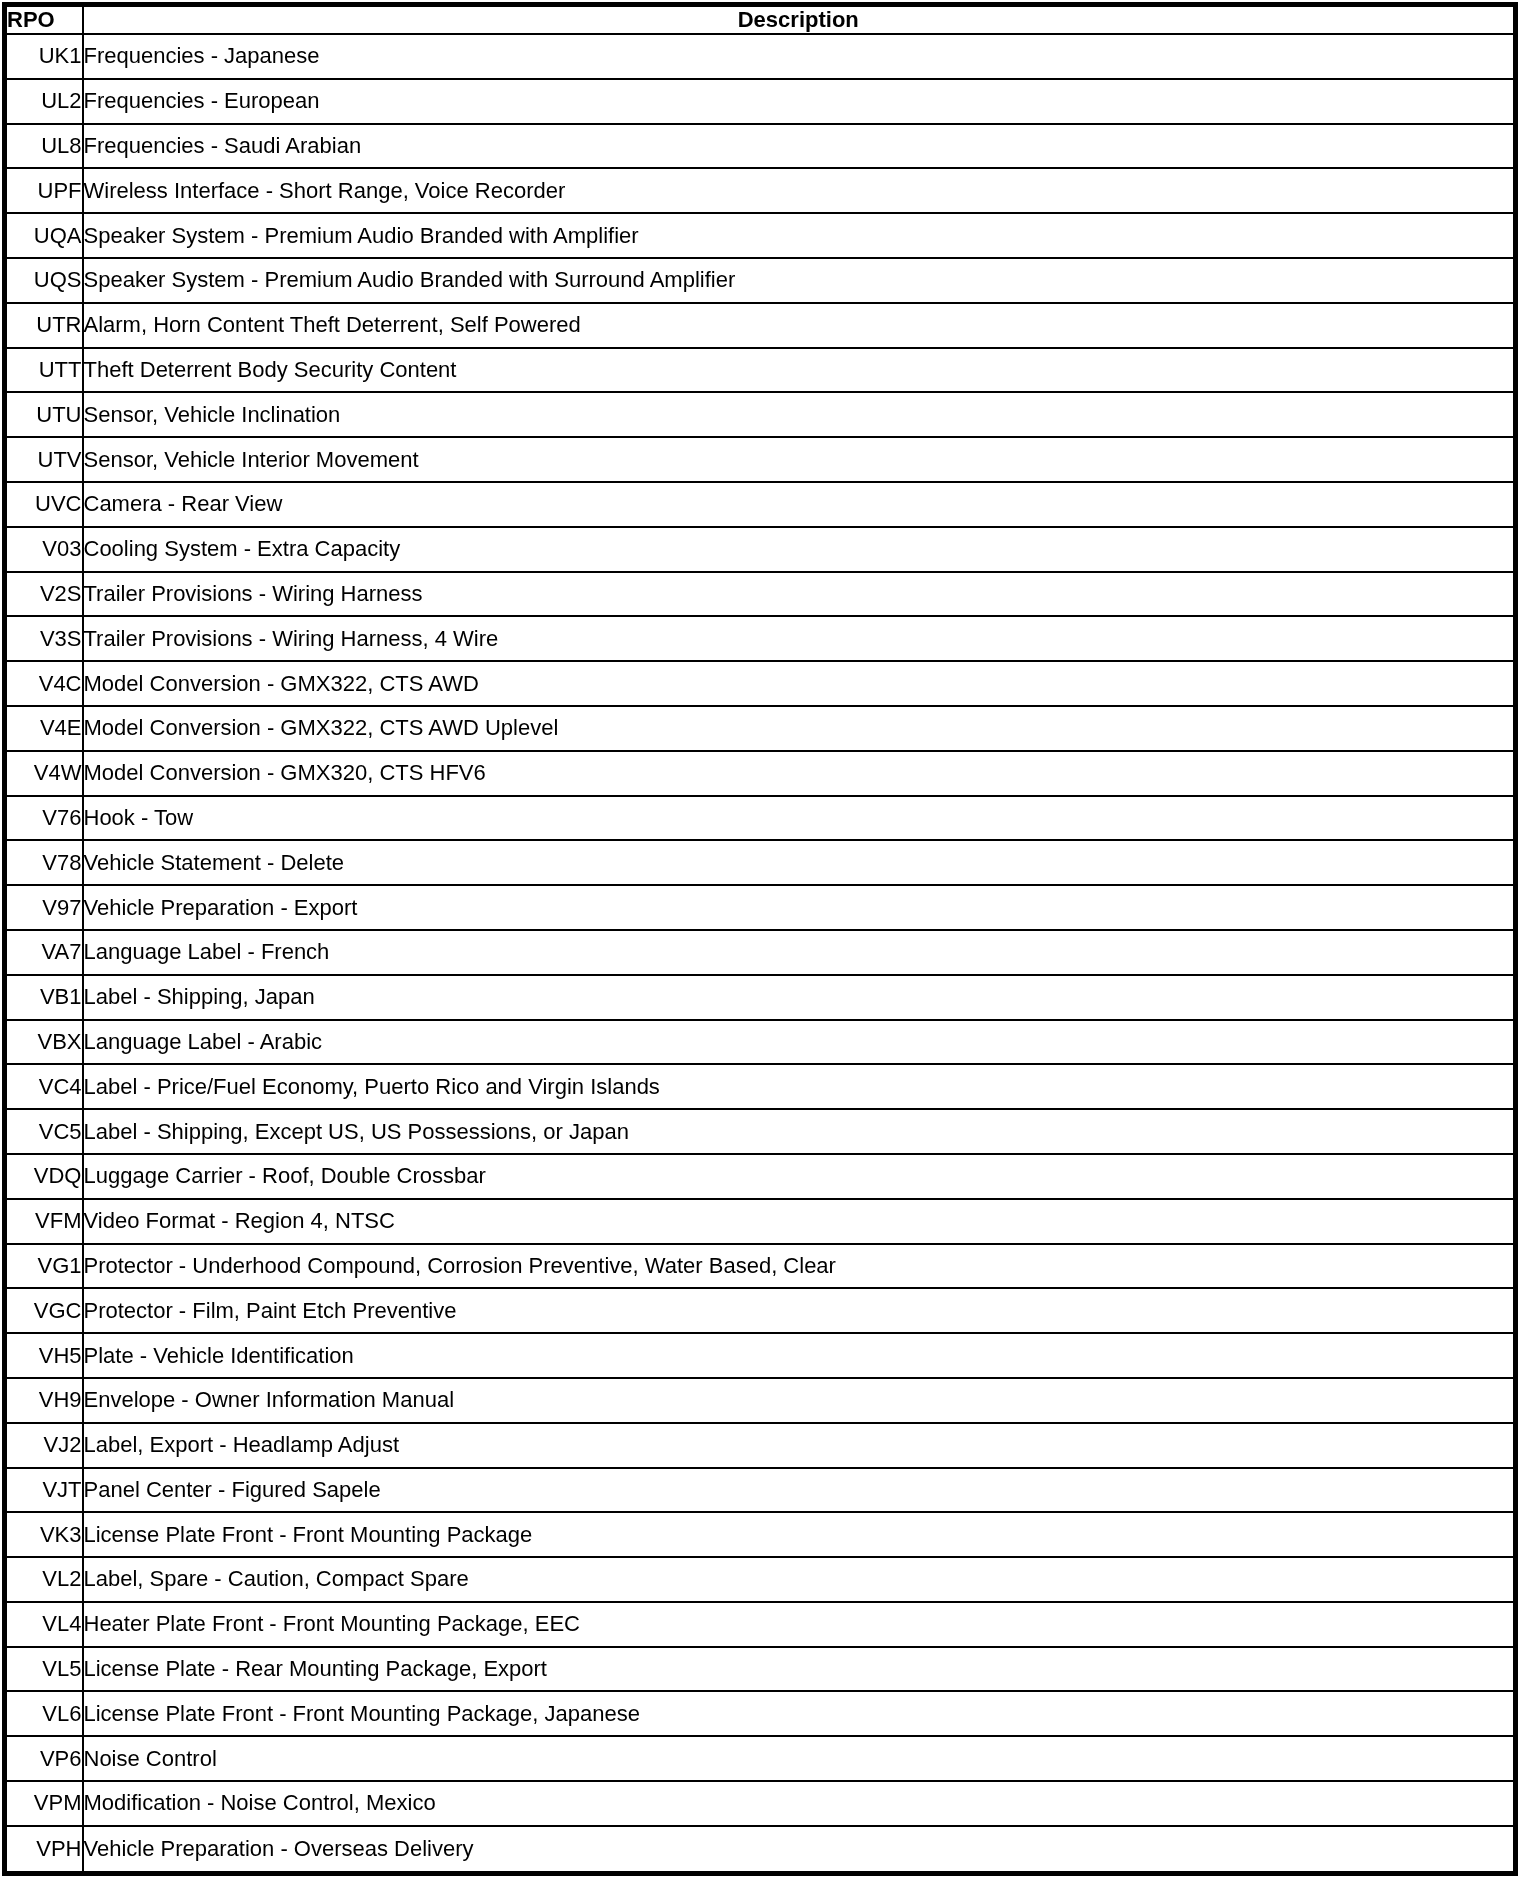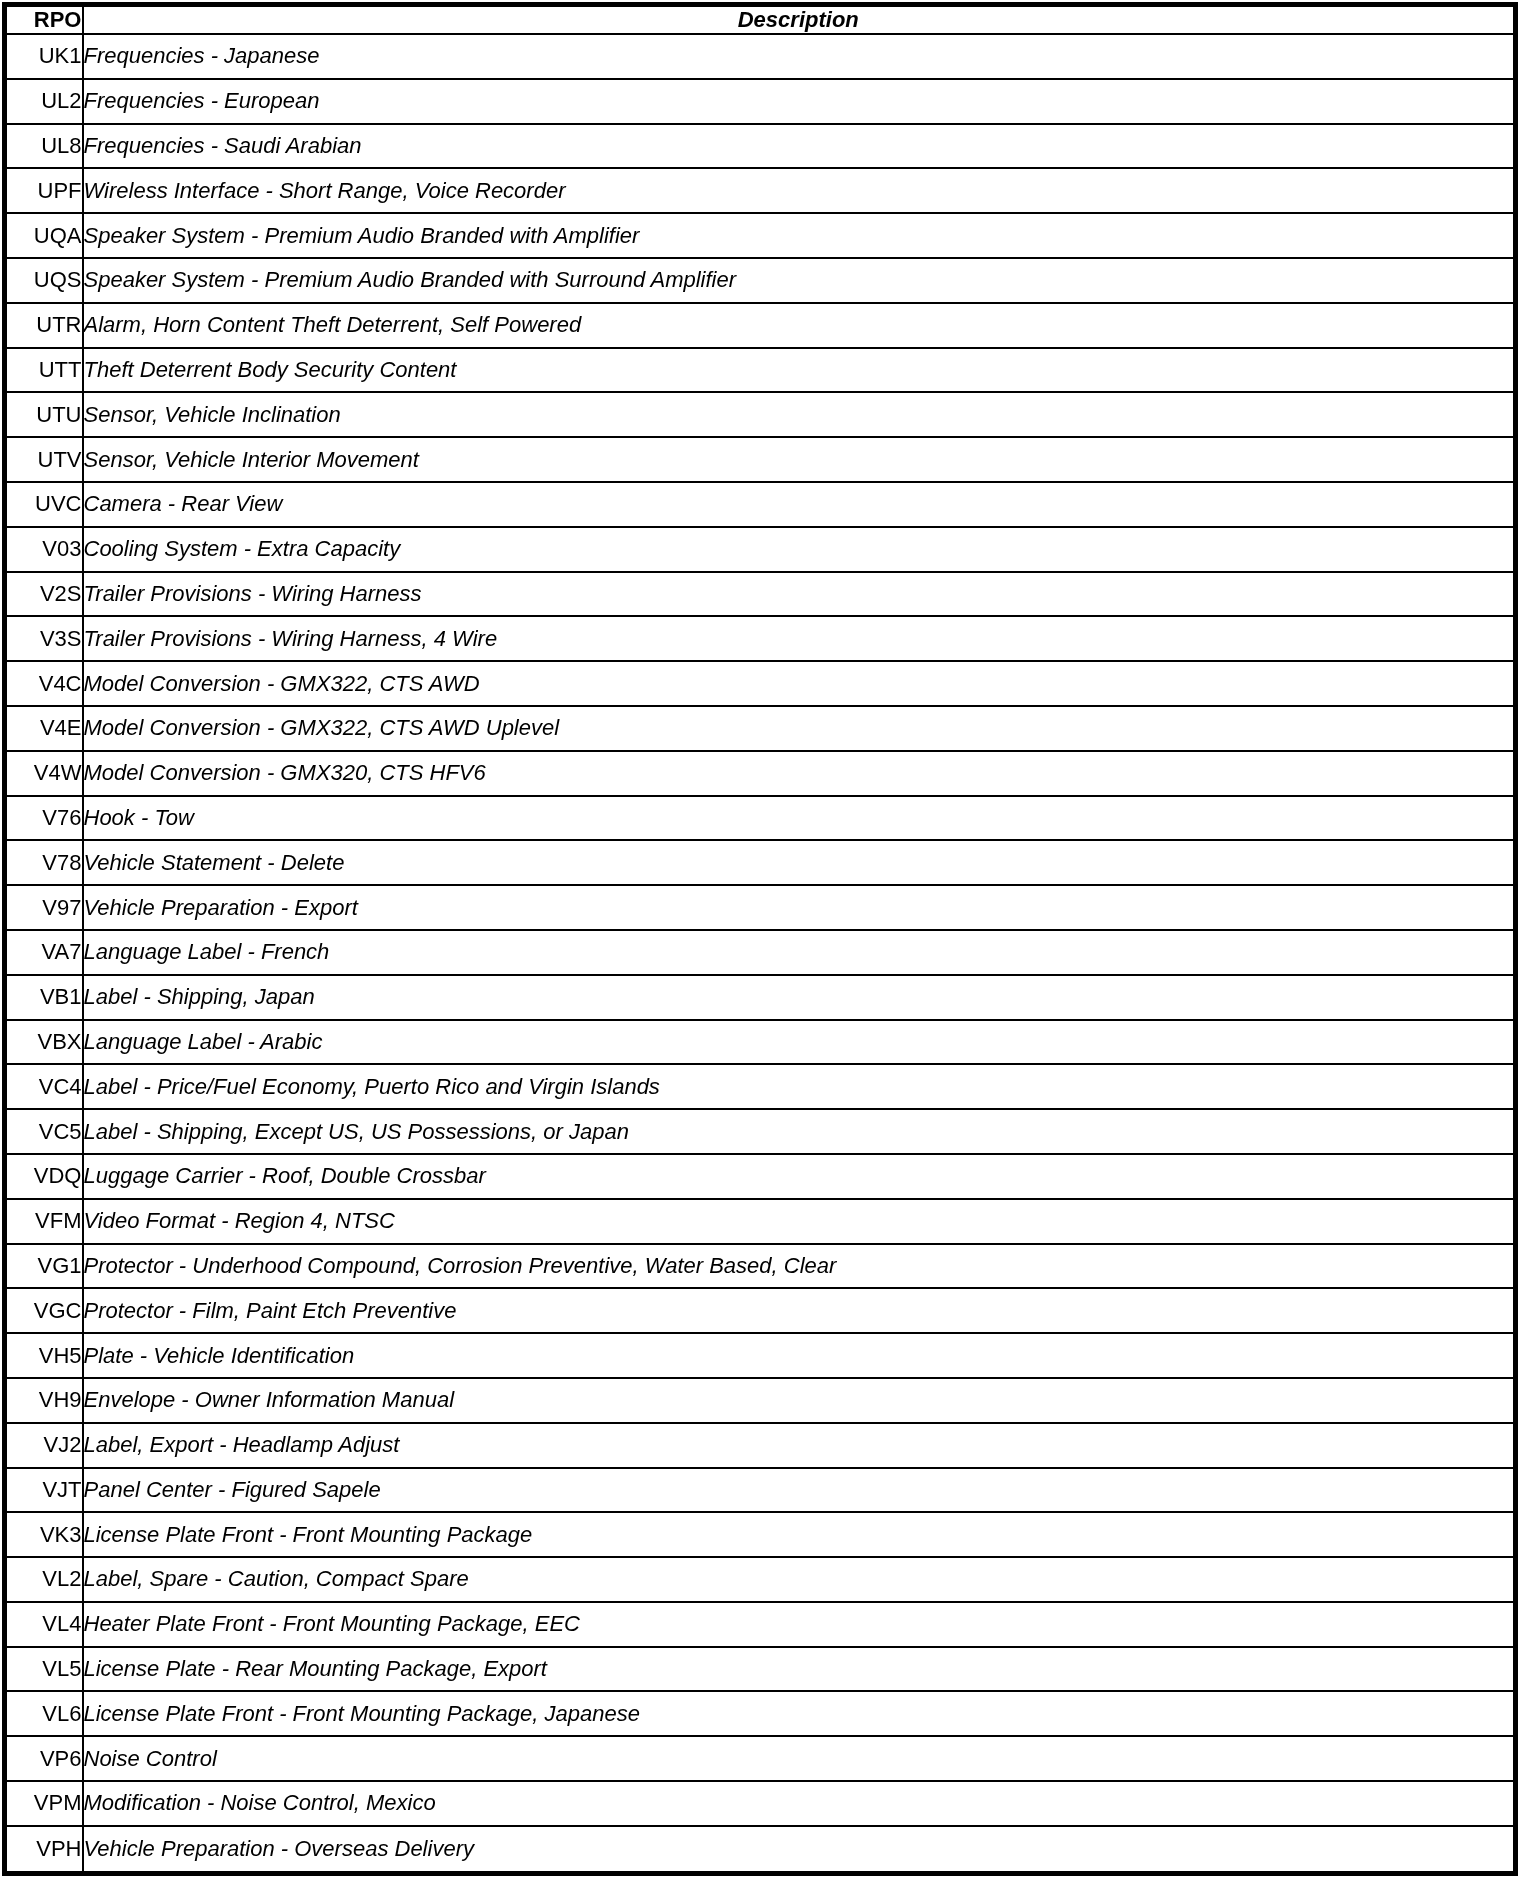--- a/index.html
+++ b/index.html
@@ -28,30 +28,29 @@
   table.rpo-table td {
     border: 2px solid #000000;
     padding: 0;
     overflow: hidden;
     white-space: nowrap;
     vertical-align: middle;
   }
   col.col-code { width: 78px; }
   th.hdr {
     font-weight: bold;
-    text-align: right;
+    text-align: left;
   }
   td.code {
     text-align: right;
   }
   td.desc, th.hdr-desc {
     text-align: left;
     padding-left: 9px;
     padding-right: 6px;
-    font-style: italic;
   }
   th.hdr-desc {
     text-align: center;
     padding-left: 0;
   }
 </style>
 </head>
 <body>
 
 <div class="page">

